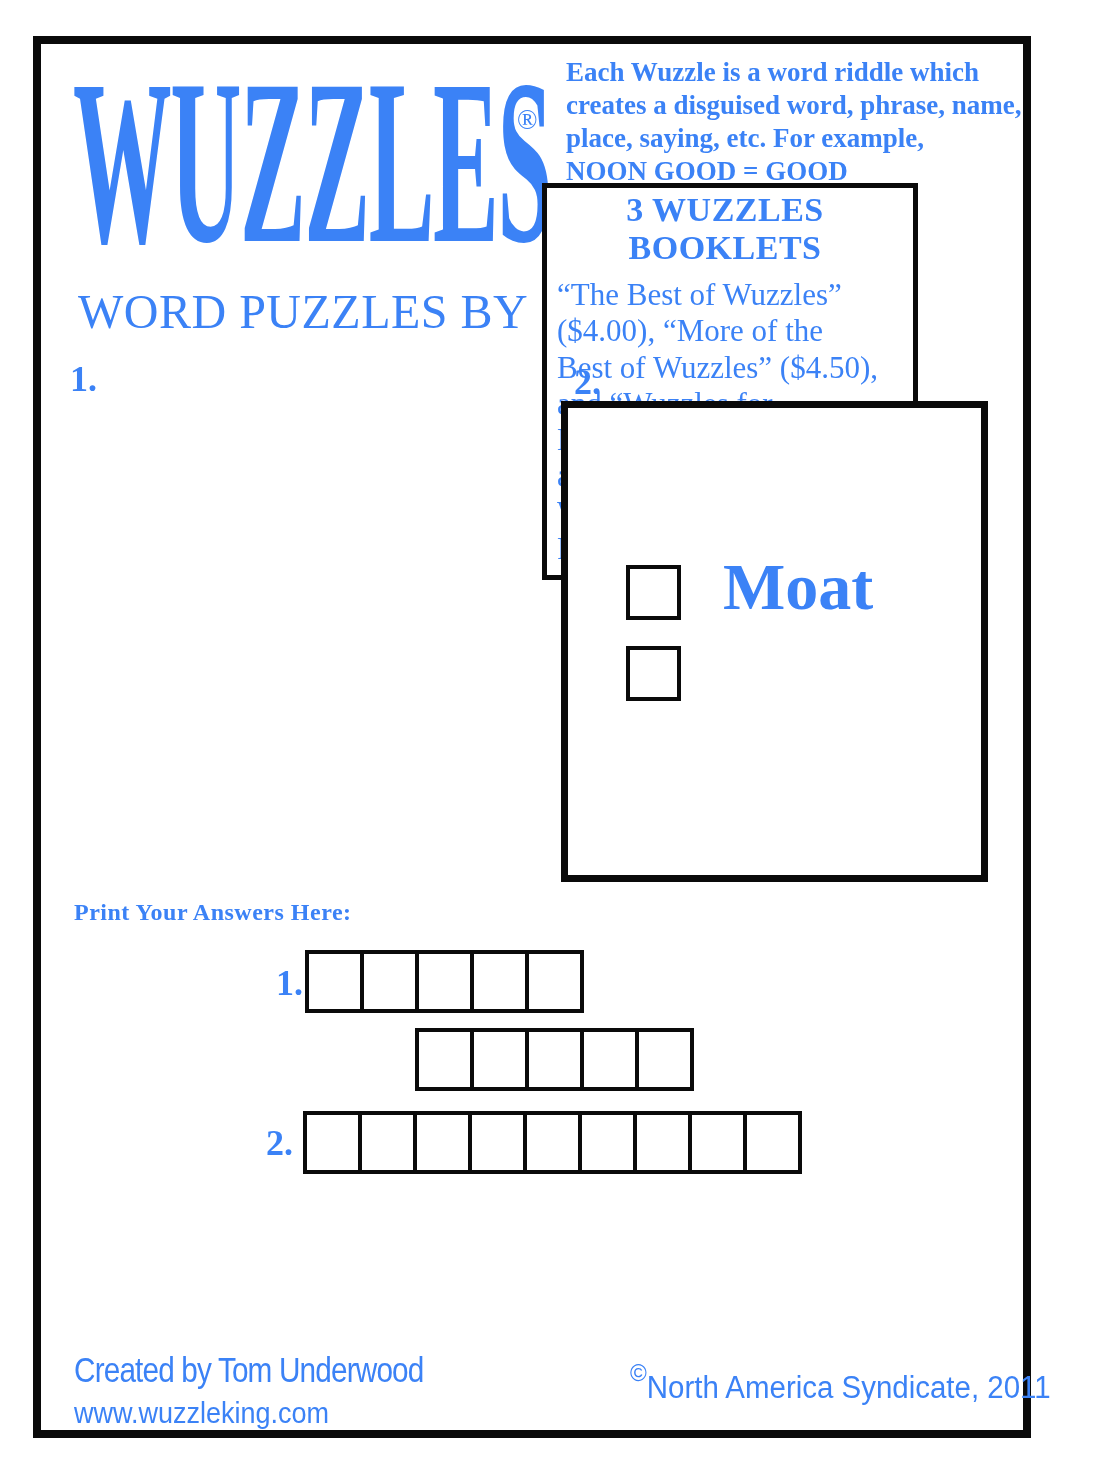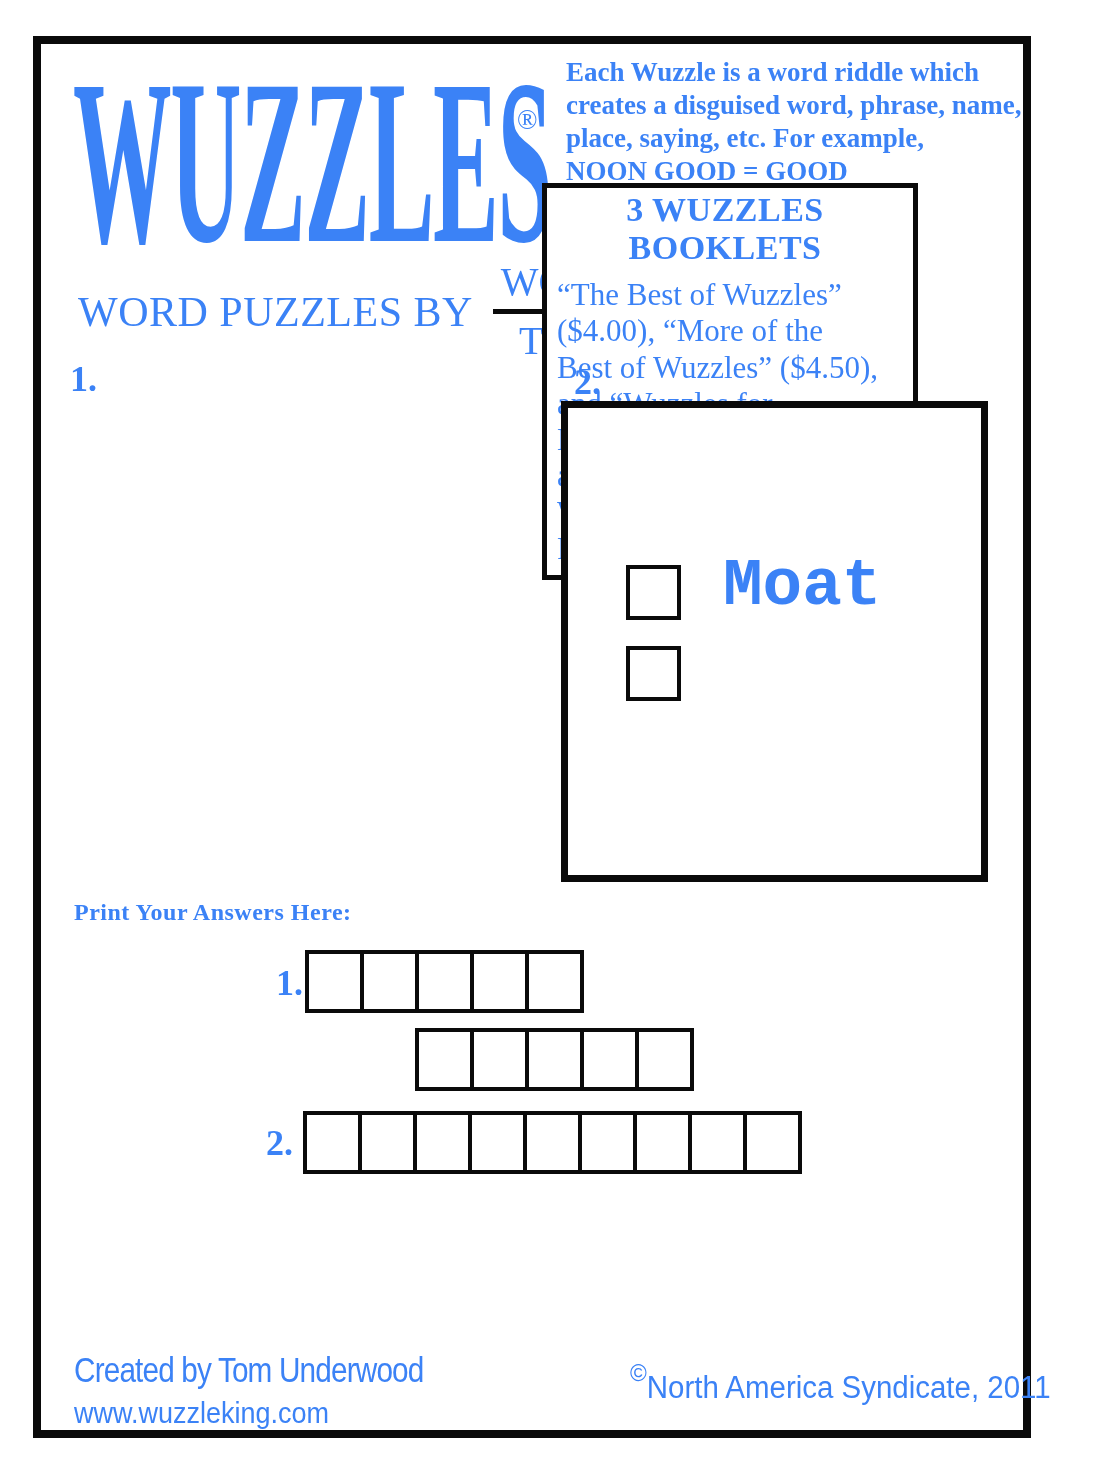--- a/index.html
+++ b/index.html
@@ -16,21 +16,21 @@
     box-sizing:border-box;border:8px solid #0a0a0a;background:#fff;
   }
   
   .logo{
     position:absolute;left:73px;top:45px;
     font-weight:bold;font-size:235px;line-height:1;letter-spacing:-0.015em;
     transform:scaleX(0.42);transform-origin:left top;white-space:nowrap;
   }
   .reg-mark{position:absolute;left:517px;top:105px;font-size:27px;font-weight:normal;}
   .byline{position:absolute;left:78px;top:262px;display:flex;align-items:center;gap:20px;}
-  .byline-text{font-size:42px;letter-spacing:0.5px;white-space:nowrap;}
+  .byline-text{font-size:48px;letter-spacing:0.5px;white-space:nowrap;}
   .fraction{display:inline-block;text-align:center;font-size:40px;line-height:1;}
   .fraction .top{padding:0 8px 7px 8px;border-bottom:5px solid #0a0a0a;}
   .fraction .bottom{padding-top:7px;}
   .intro{
     position:absolute;left:566px;top:56px;width:458px;
     font-size:27px;line-height:1.22;white-space:pre-line;font-weight:bold;
   }
   .booklets{
     position:absolute;left:542px;top:183px;width:376px;
     box-sizing:border-box;border:5px solid #0a0a0a;
@@ -42,21 +42,21 @@
   .puzzle-label{position:absolute;font-size:36px;font-weight:bold;}
   .p1-label{left:70px;top:358px;}
   .p2-label{left:574px;top:361px;}
   .puzzle-box{position:absolute;box-sizing:border-box;border:7px solid #0a0a0a;background:#fff;}
   .box1{left:85px;top:399px;width:429px;height:483px;}
   .box2{left:561px;top:401px;width:427px;height:481px;}
   .cal-color{
     position:absolute;left:0;right:0;bottom:24px;text-align:center;
     font-size:57px;font-weight:bold;letter-spacing:2px;white-space:nowrap;
   }
-  .option-row{position:absolute;left:58px;display:flex;align-items:center;gap:42px;font-family:Liberation Mono, monospace;}
+  .option-row{position:absolute;left:58px;display:flex;align-items:center;gap:42px;}
   .option-row.r1{top:146px;}
   .option-row.r2{top:238px;}
   .checkbox{width:55px;height:55px;box-sizing:border-box;border:4px solid #0a0a0a;background:#fff;}
   .option-word{font-size:66px;font-weight:bold;line-height:1;padding-bottom:10px;}
   
   .answers-heading{position:absolute;left:74px;top:899px;font-size:24px;font-weight:bold;letter-spacing:0.5px;}
   .answer-label{position:absolute;font-size:36px;font-weight:bold;}
   .a1-label{left:276px;top:962px;}
   .a2-label{left:266px;top:1122px;}
   .answer-row{position:absolute;display:flex;}

